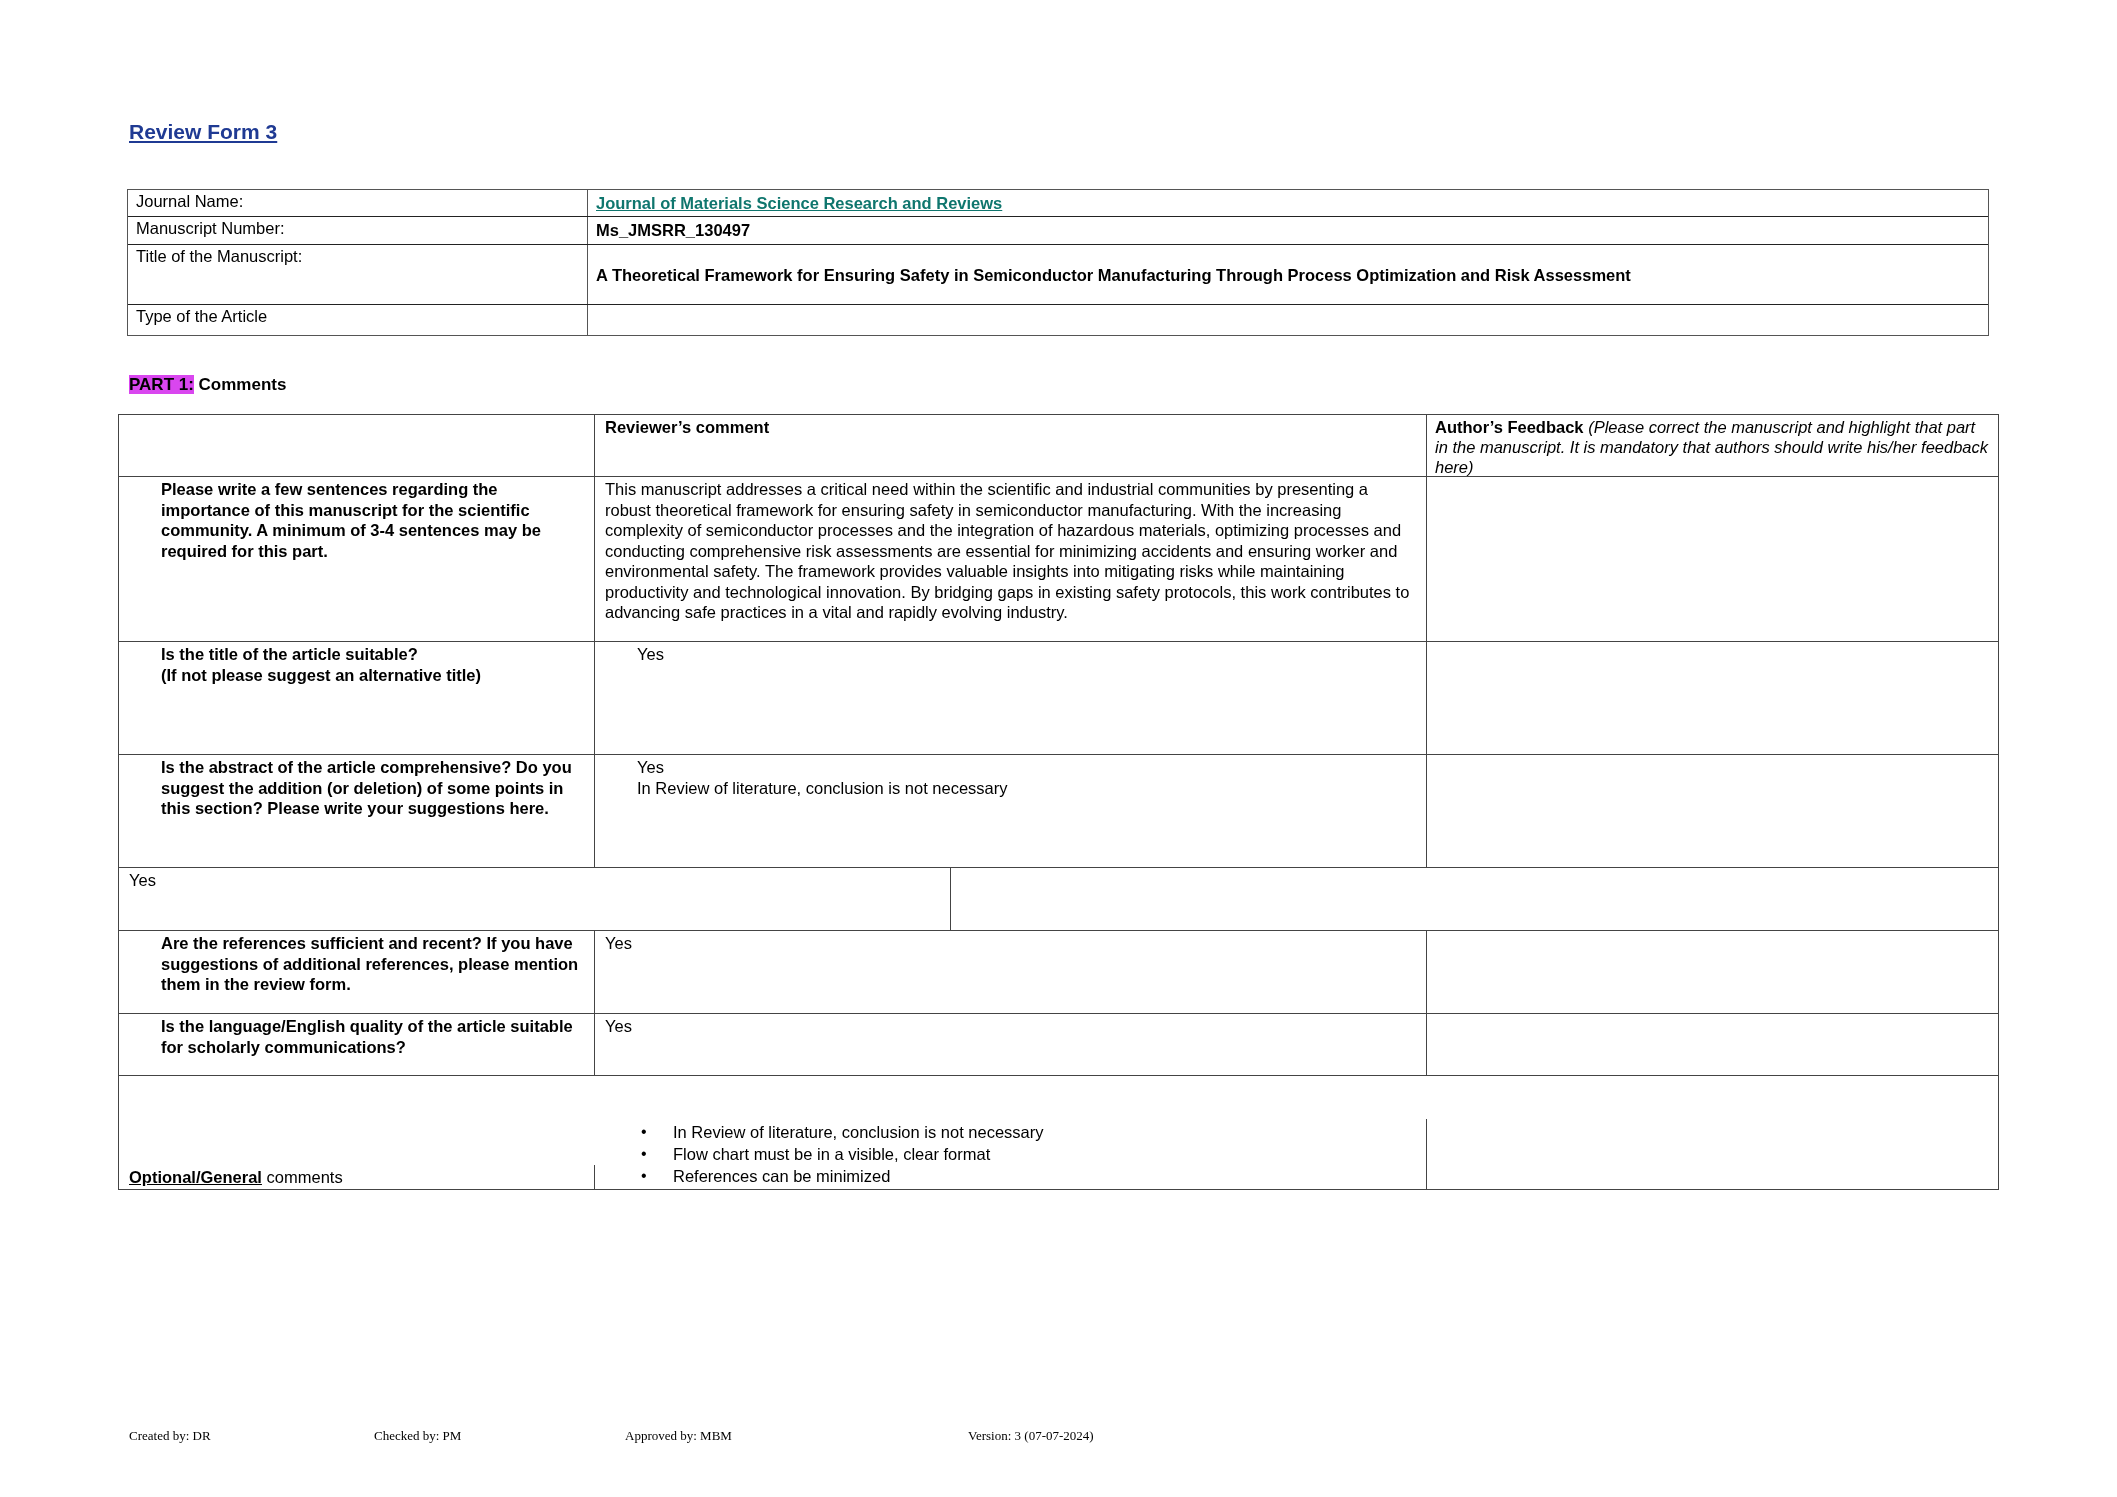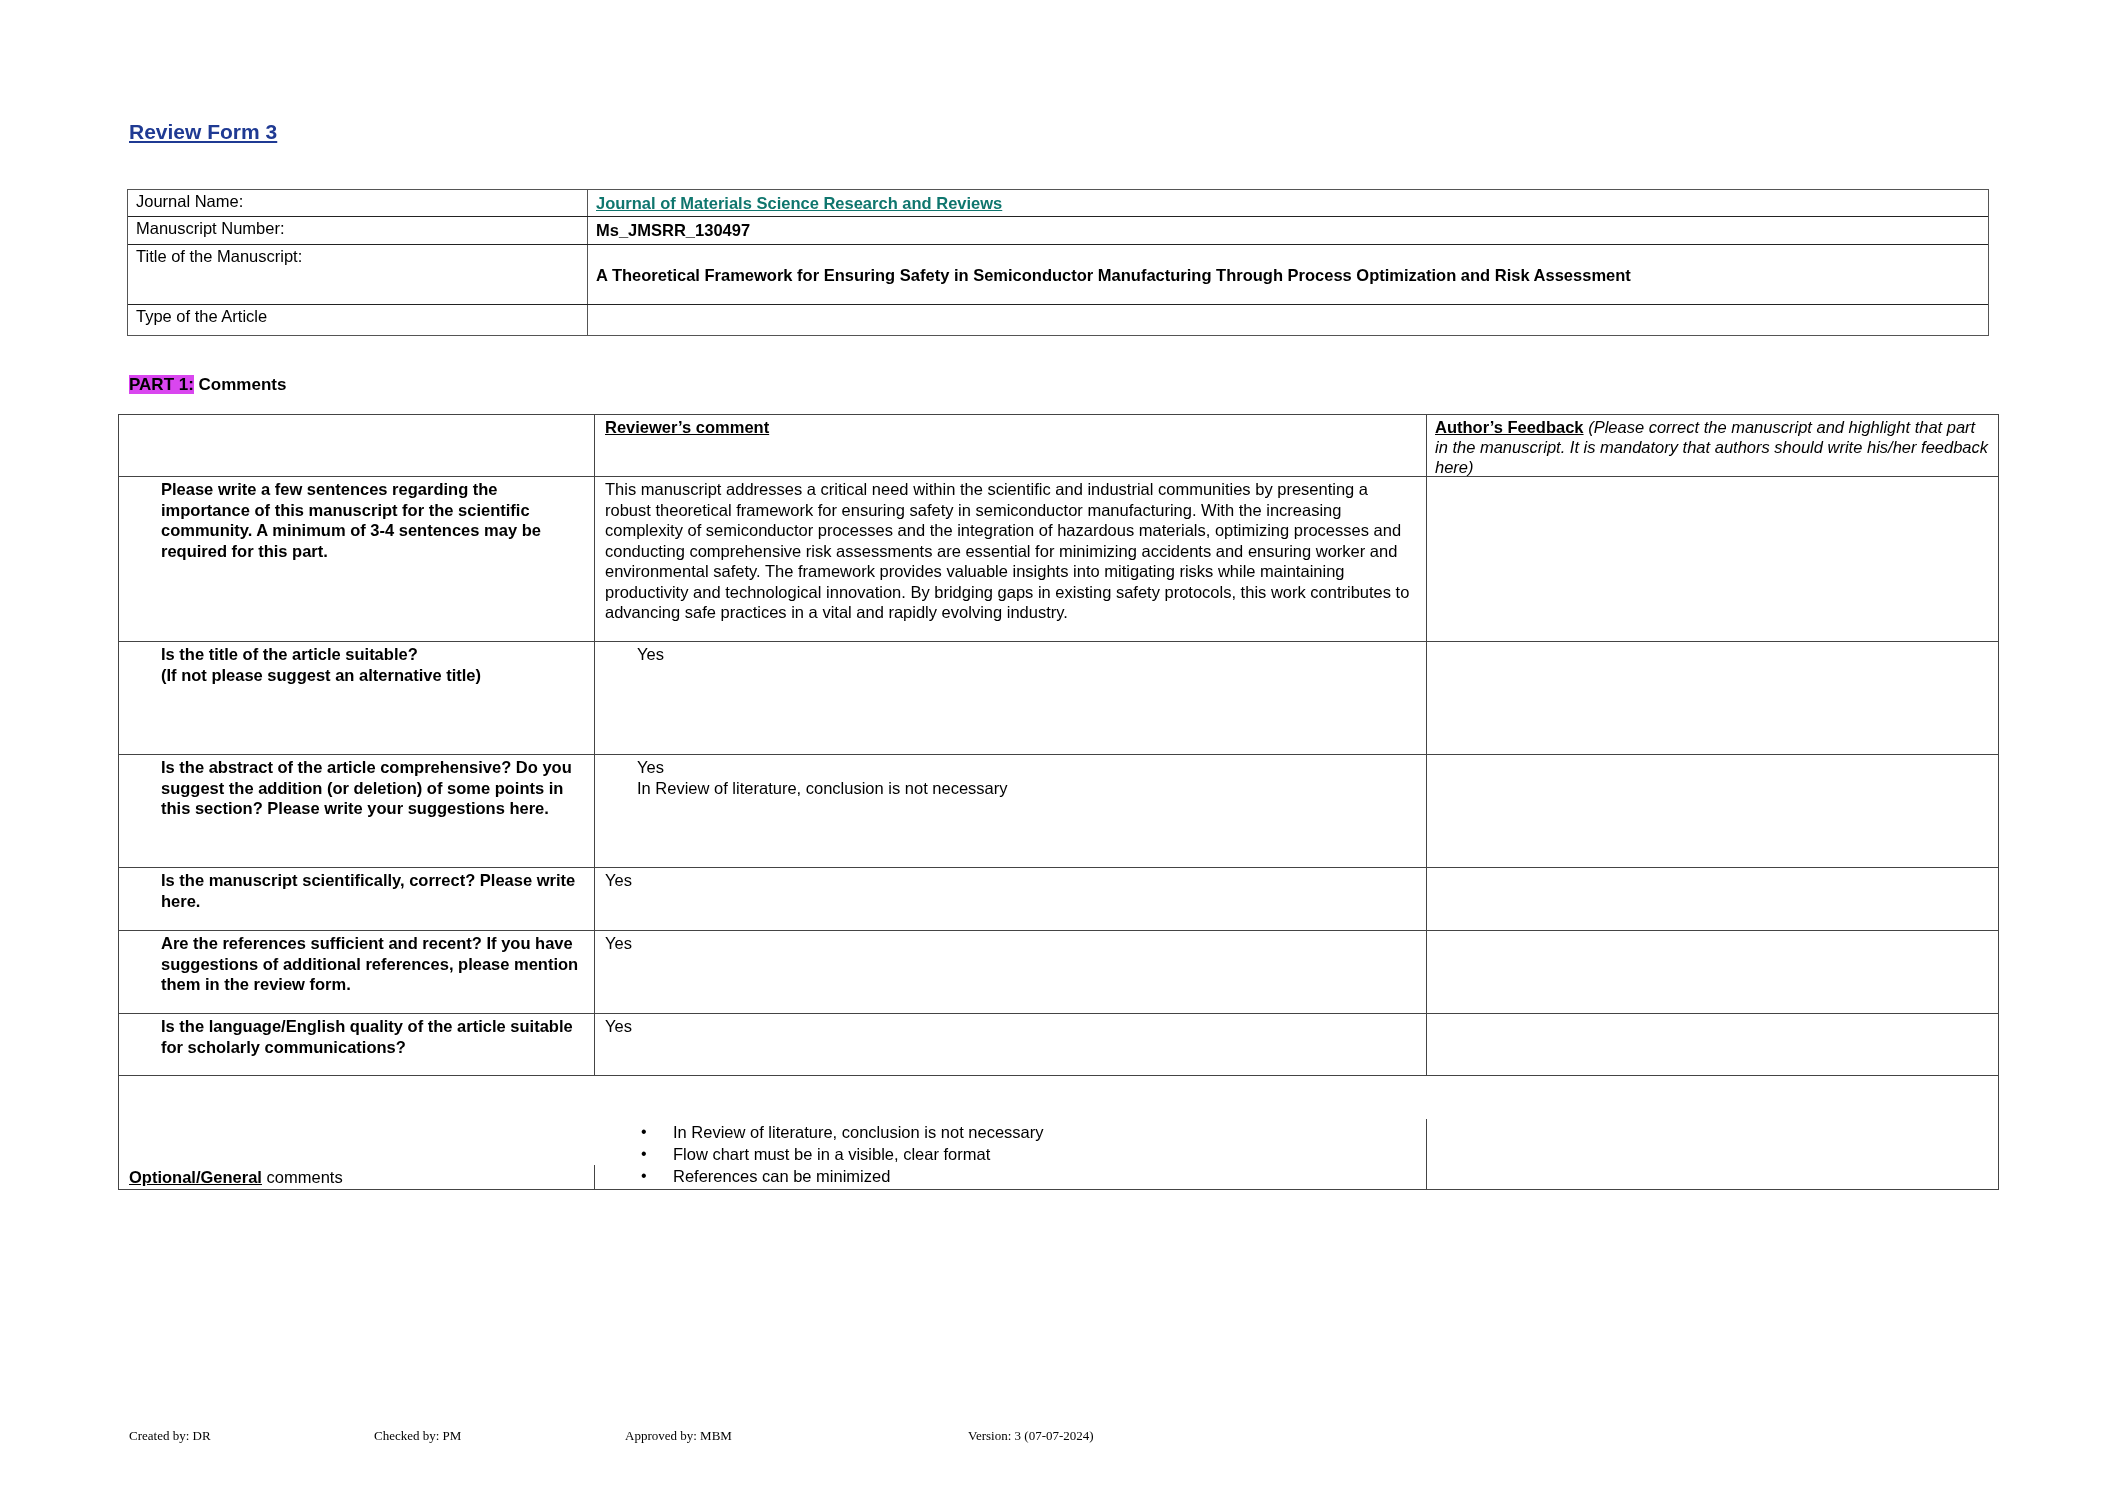--- a/index.html
+++ b/index.html
@@ -35,21 +35,21 @@
   .t2 .h .c1 { padding-left: 10px; }
   .t2 .q1 { height: 165px; }
   .t2 .q2 { height: 113px; }
   .t2 .q3 { height: 113px; }
   .t2 .q4 { height: 63px; }
   .t2 .q5 { height: 83px; }
   .t2 .q6 { height: 62px; }
   .t2 .opt { height: 113px; align-items: flex-end; }
   .t2 .opt .c1 { padding-left: 10px; font-weight: normal; }
   .indent { padding-left: 32px; }
-  .bold { font-weight: bold; text-decoration: underline; }
+  .bold { font-weight: bold; }
   .ital { font-style: italic; }
   .u { text-decoration: underline; font-weight: bold; }
   ul.bullets { margin: 0; padding: 0 0 0 68px; list-style: none; }
   ul.bullets li { position: relative; line-height: 22px; }
   ul.bullets li::before { content: "\2022"; position: absolute; left: -32px; font-size: 16px; }
   .foot { top: 1428px; font-family: "Liberation Serif", serif; font-size: 13px; }
 </style>
 </head>
 <body>
 
@@ -109,21 +109,20 @@
   <div class="row q3">
     <div class="c1">Is the abstract of the article comprehensive? Do you suggest the addition (or deletion) of some points in this section? Please write your suggestions here.</div>
     <div class="c2">
       <div class="indent">Yes</div>
       <div class="indent">In Review of literature, conclusion is not necessary</div>
     </div>
     <div class="c3"></div>
   </div>
 
   <div class="row q4">
-    <div class="c1">Is the manuscript scientifically, correct? Please write here.</div>
     <div class="c2">Yes</div>
     <div class="c3"></div>
   </div>
 
   <div class="row q5">
     <div class="c1">Are the references sufficient and recent? If you have suggestions of additional references, please mention them in the review form.</div>
     <div class="c2">Yes</div>
     <div class="c3"></div>
   </div>
 

